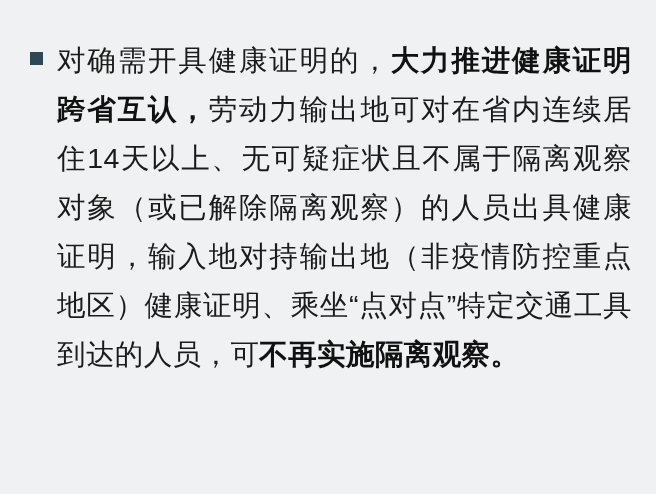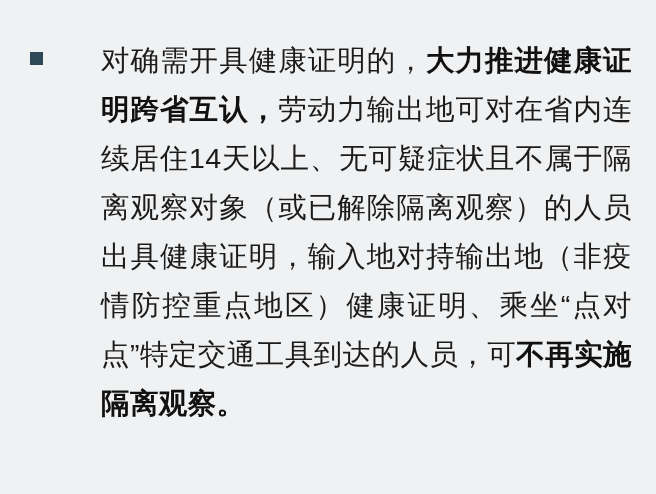--- a/index.html
+++ b/index.html
@@ -51,15 +51,15 @@
     font-weight: bold;
     color: #111111;
   }
 </style>
 </head>
 <body>
 
 <div class="page" style="background: rgb(240, 241, 242);">
   <div class="bullet-block">
     <div class="bullet-marker" style="background: rgb(47, 72, 88);"></div>
-    <div class="para" style="color: rgb(27, 27, 27); margin-left: 44px;"><span>对确需开具健康证明的，</span><span class="b">大力推进健康证明跨省互认，</span><span>劳动力输出地可对在省内连续居住14天以上、无可疑症状且不属于隔离观察对象（或已解除隔离观察）的人员出具健康证明，输入地对持输出地（非疫情防控重点地区）健康证明、乘坐“点对点”特定交通工具到达的人员，可</span><span class="b">不再实施隔离观察。</span></div>
+    <div class="para" style="color: rgb(27, 27, 27);"><span>对确需开具健康证明的，</span><span class="b">大力推进健康证明跨省互认，</span><span>劳动力输出地可对在省内连续居住14天以上、无可疑症状且不属于隔离观察对象（或已解除隔离观察）的人员出具健康证明，输入地对持输出地（非疫情防控重点地区）健康证明、乘坐“点对点”特定交通工具到达的人员，可</span><span class="b">不再实施隔离观察。</span></div>
   </div>
 </div>
 
 </body></html>

